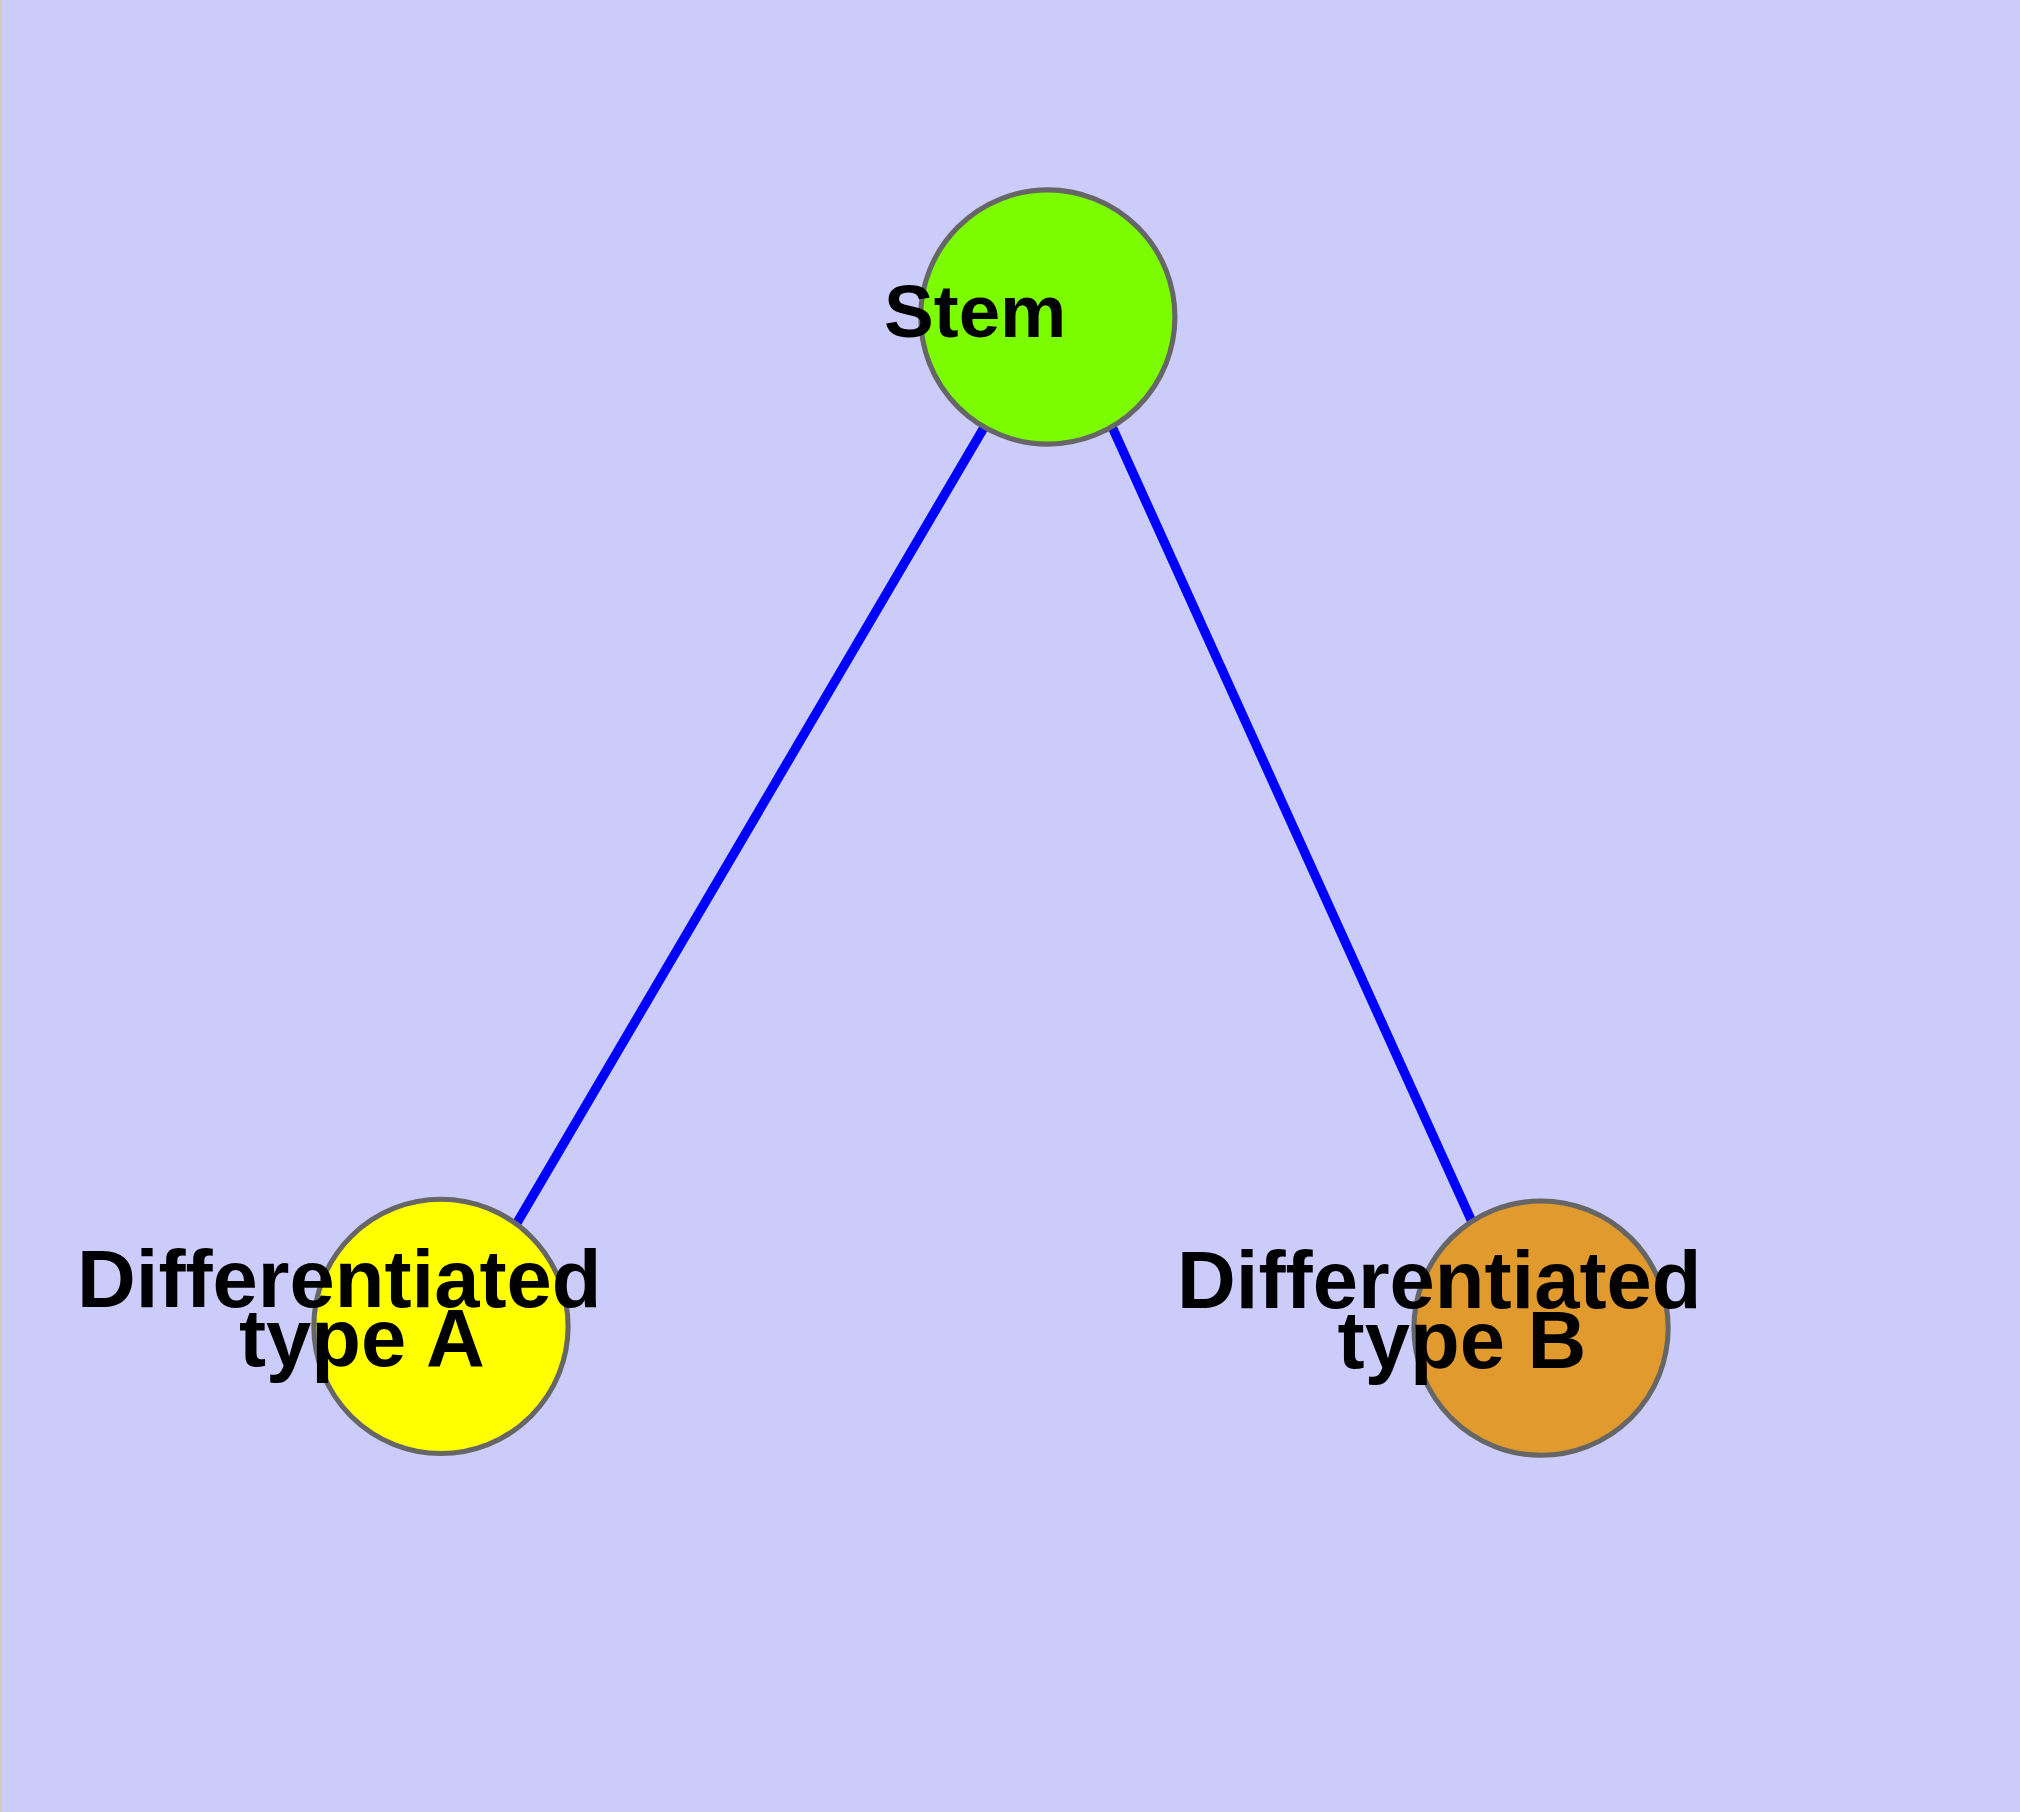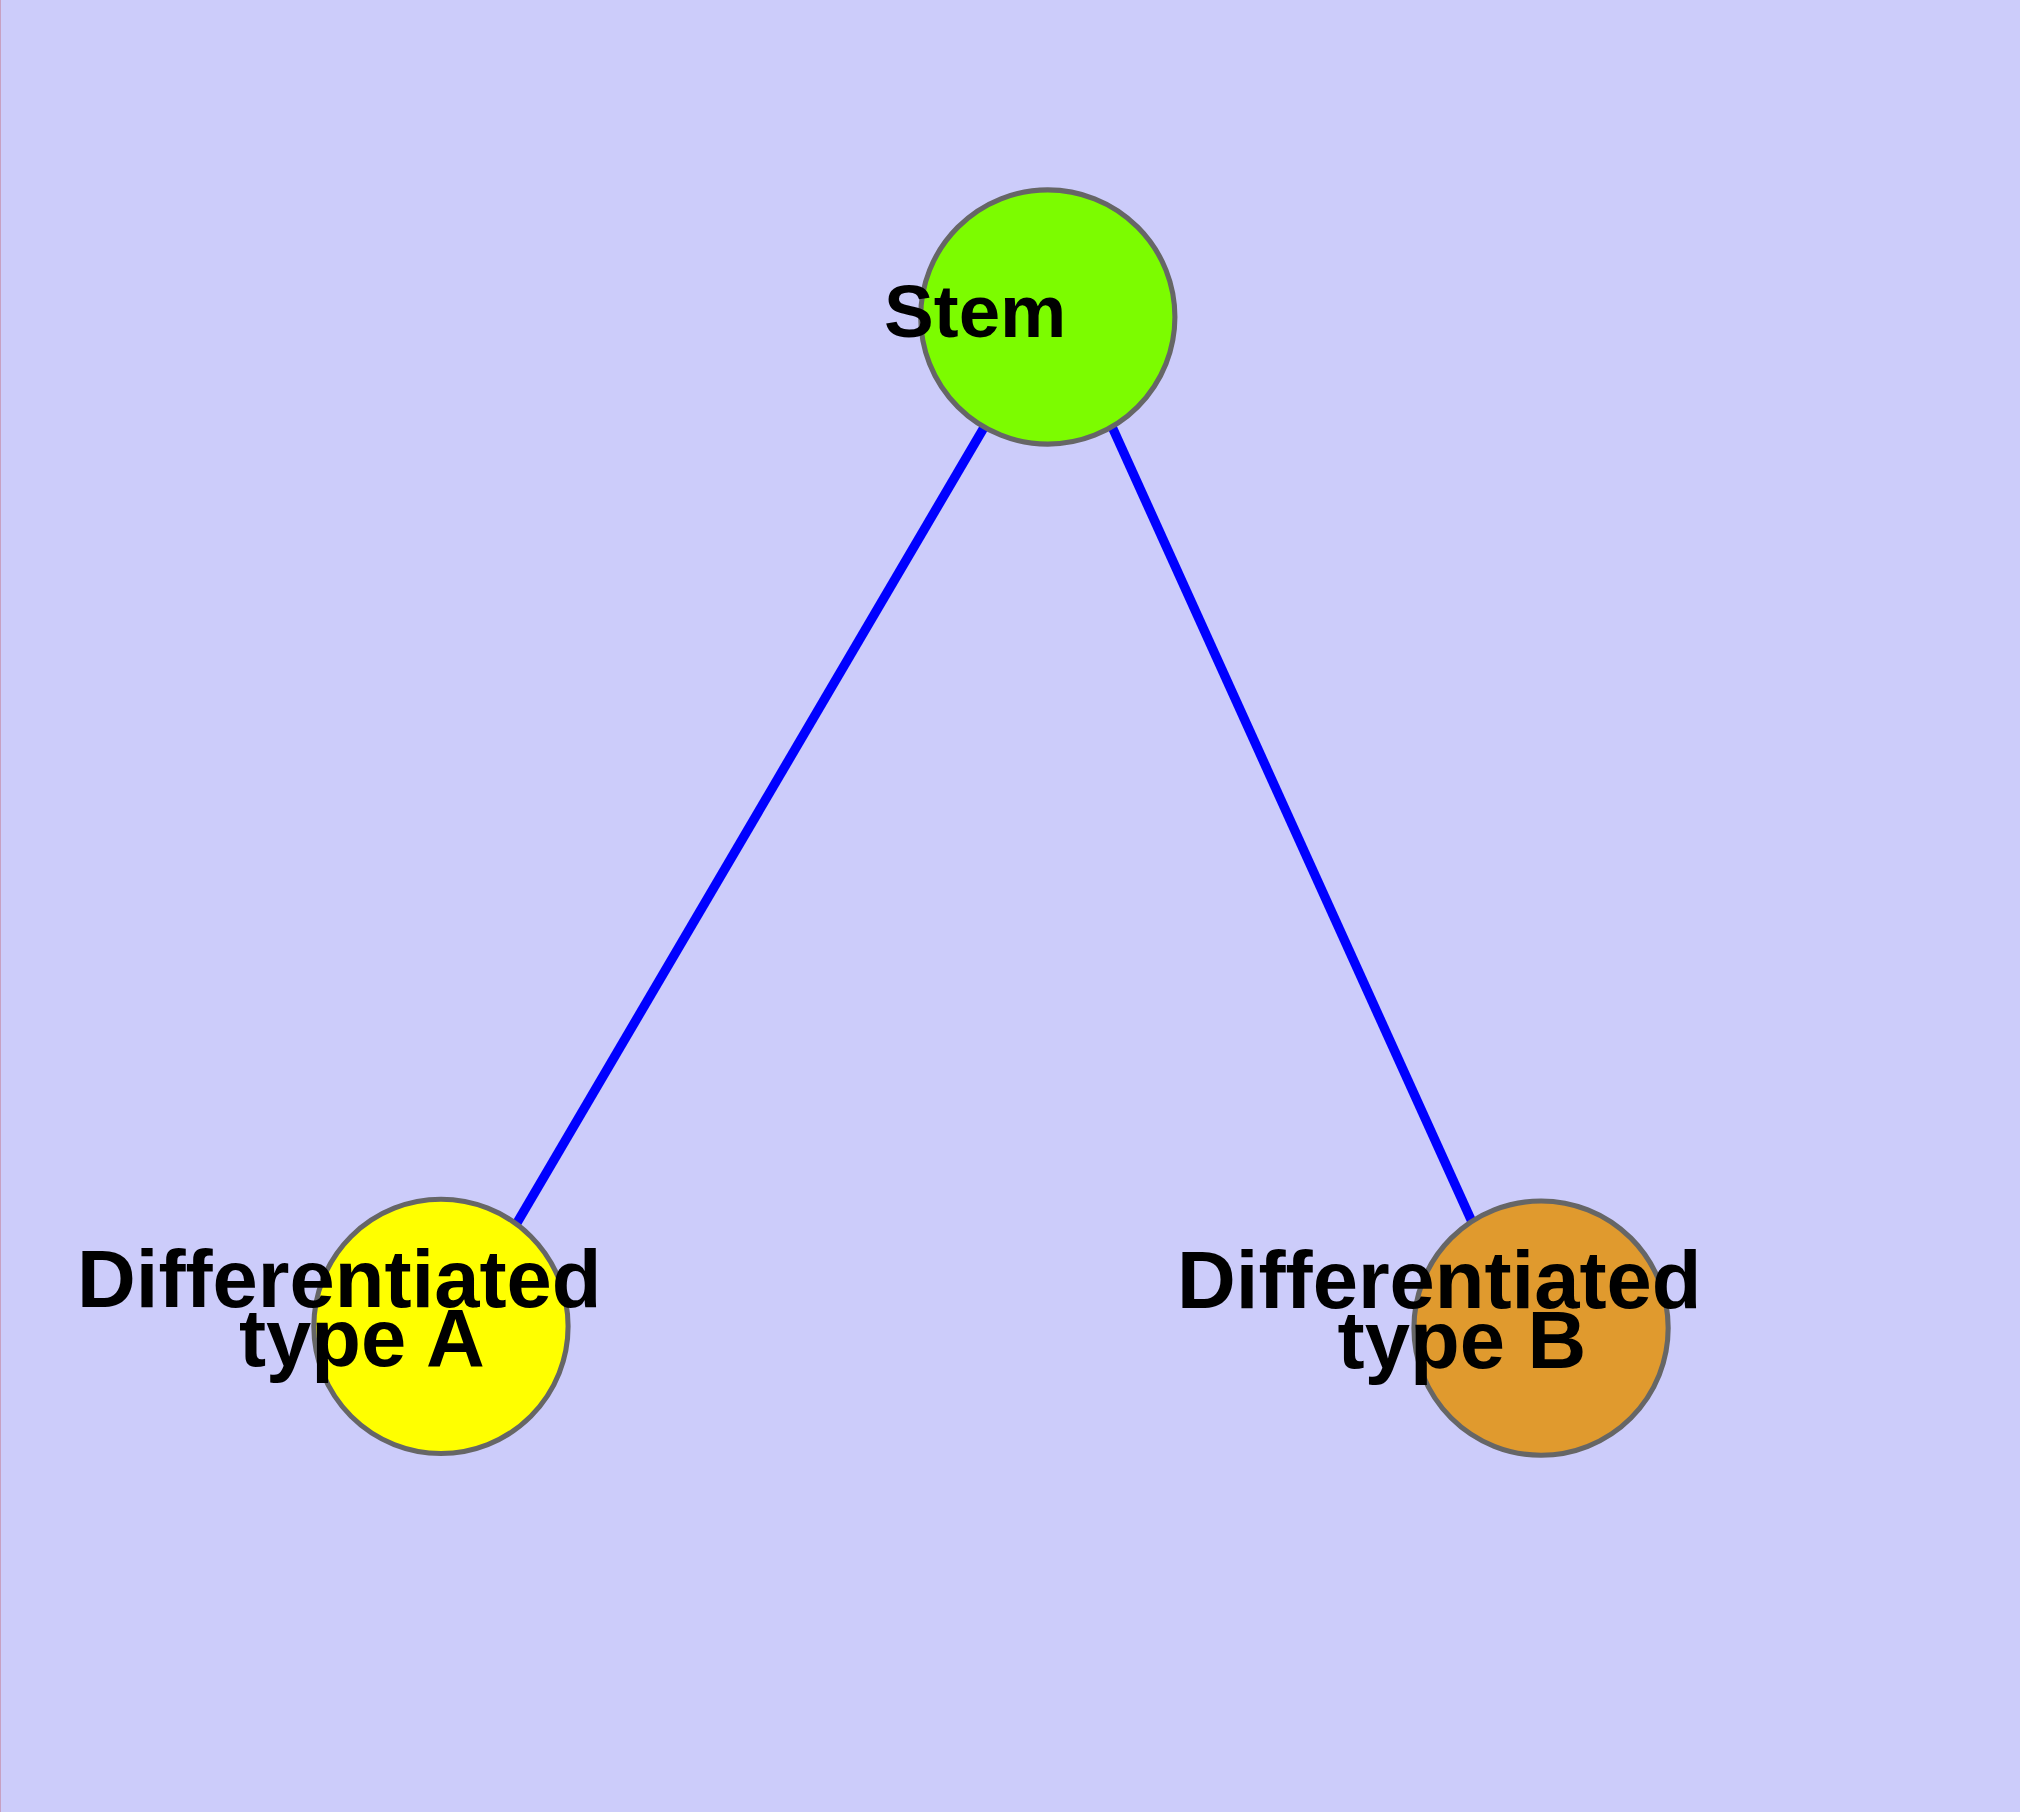--- a/index.html
+++ b/index.html
@@ -38,21 +38,21 @@
   }
   .graph-edge {
     stroke: #0000ff;
     stroke-linecap: butt;
     fill: none;
   }
 </style>
 </head>
 <body>
 
-<div id="canvas-root" style="width: 2021px; height: 1812px; background: #b91c1c;">
+<div id="canvas-root" style="width: 2021px; height: 1812px; background: #eab308;">
   <svg id="graph-svg" viewBox="0 0 2384 2138" xmlns="http://www.w3.org/2000/svg" style="width: 2021px; height: 1812px;">
 
     <rect id="bg-rect" x="0" y="0" width="2384" height="2138" fill="#ccccfa"></rect>
 
     <g id="edges-layer">
       <line class="graph-edge" id="edge-0" x1="1161" y1="504" x2="609" y2="1444" stroke="#0000ff" stroke-width="11"></line>
       <line class="graph-edge" id="edge-1" x1="1312" y1="504" x2="1738" y2="1445" stroke="#0000ff" stroke-width="11"></line>
     </g>
 
     <g id="nodes-layer">

